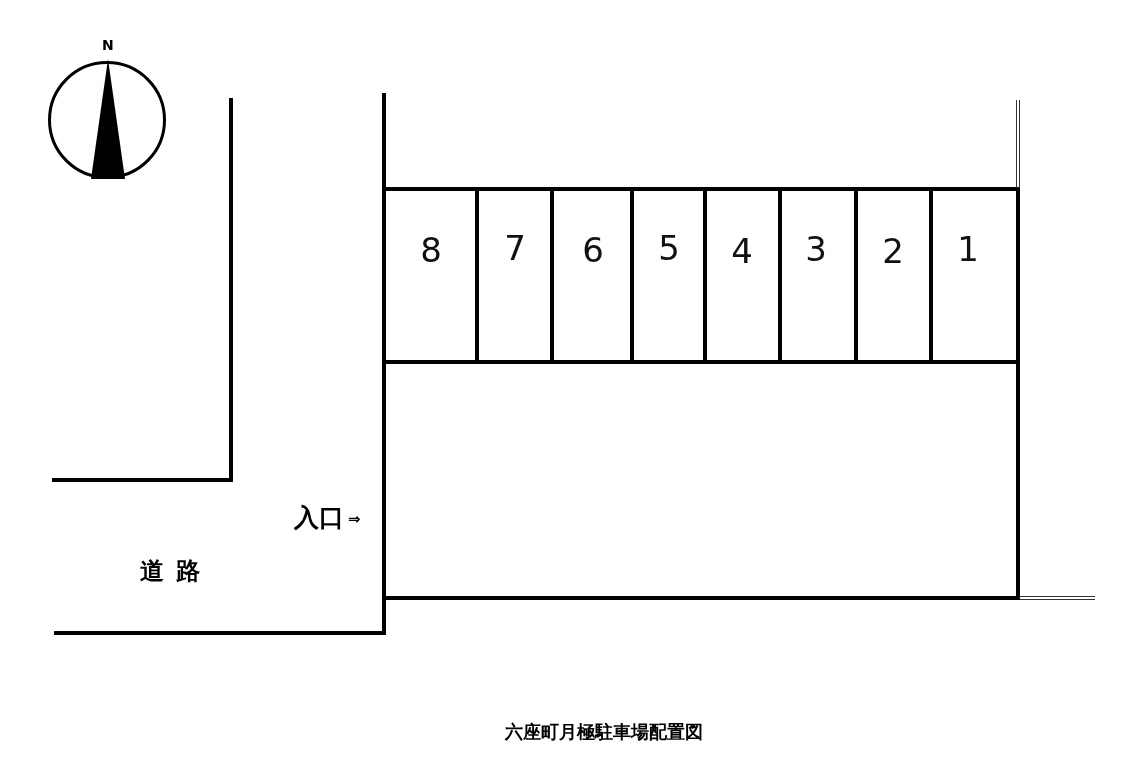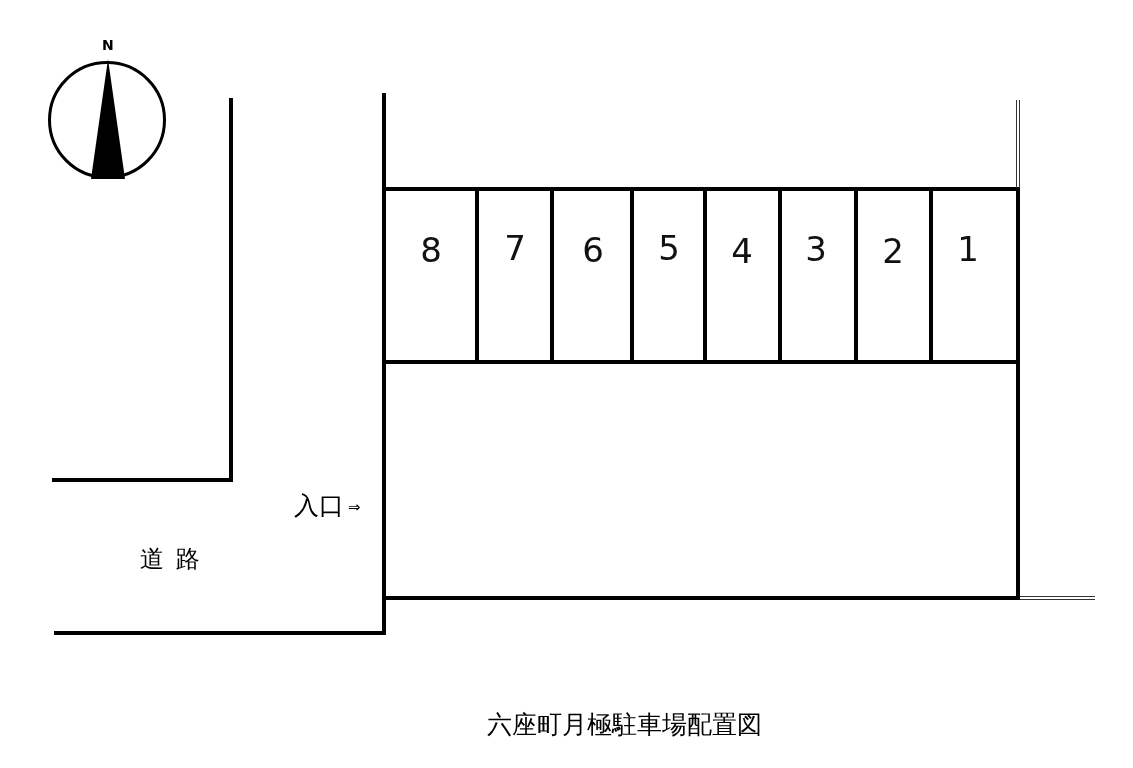--- a/index.html
+++ b/index.html
@@ -6,21 +6,21 @@
     body { width: 1133px; height: 768px; position: relative; overflow: hidden;
            font-family: "DejaVu Sans", sans-serif; color: #000; }
     .line { position: absolute; background: #000; }
     .thin { position: absolute; background: #333; }
     .stall-label { position: absolute; font-family: "DejaVu Sans", sans-serif;
                    font-size: 34px; color: #111; text-align: center; width: 40px;
                    transform: translateX(-50%); line-height: 1; }
     .compass { position: absolute; left: 48px; top: 61px; width: 118px; height: 118px;
                border: 3px solid #000; border-radius: 50%; box-sizing: border-box; }
     .compass-n { position: absolute; left: 102px; top: 37px; font-size: 14px; font-weight: bold; }
-    .jp-label { position: absolute; font-weight: normal; font-family: "DejaVu Sans", sans-serif; }
+    .jp-label { position: absolute; font-weight: bold; font-family: "DejaVu Sans", sans-serif; margin-top: 12px; }
   </style>
 </head>
 <body>
 
 <div>
   <div class="compass"></div>
   <svg style="position:absolute;left:48px;top:55px;" width="120" height="130">
     <polygon points="60,4 43,124 77,124" fill="#000"></polygon>
   </svg>
   <div class="compass-n">N</div>
@@ -57,13 +57,13 @@
 <div class="stall-label" style="left:816px;top:232px;">3</div>
 <div class="stall-label" style="left:893px;top:234px;">2</div>
 <div class="stall-label" style="left:968px;top:232px;">1</div>
 
 <div class="jp-label" style="left:294px;top:489px;font-size:25px;">
   <span>入口</span><span style="font-size:15px;margin-left:4px;vertical-align:middle;">⇒</span>
 </div>
 
 <div class="jp-label" style="left:140px;top:543px;font-size:24px;letter-spacing:2px;">道 路</div>
 
-<div class="jp-label" style="left:487px;top:708px;font-size:25px;">六座町月極駐車場配置図</div>
+<div class="jp-label" style="left:505px;top:708px;font-size:18px;">六座町月極駐車場配置図</div>
 
 </body></html>

